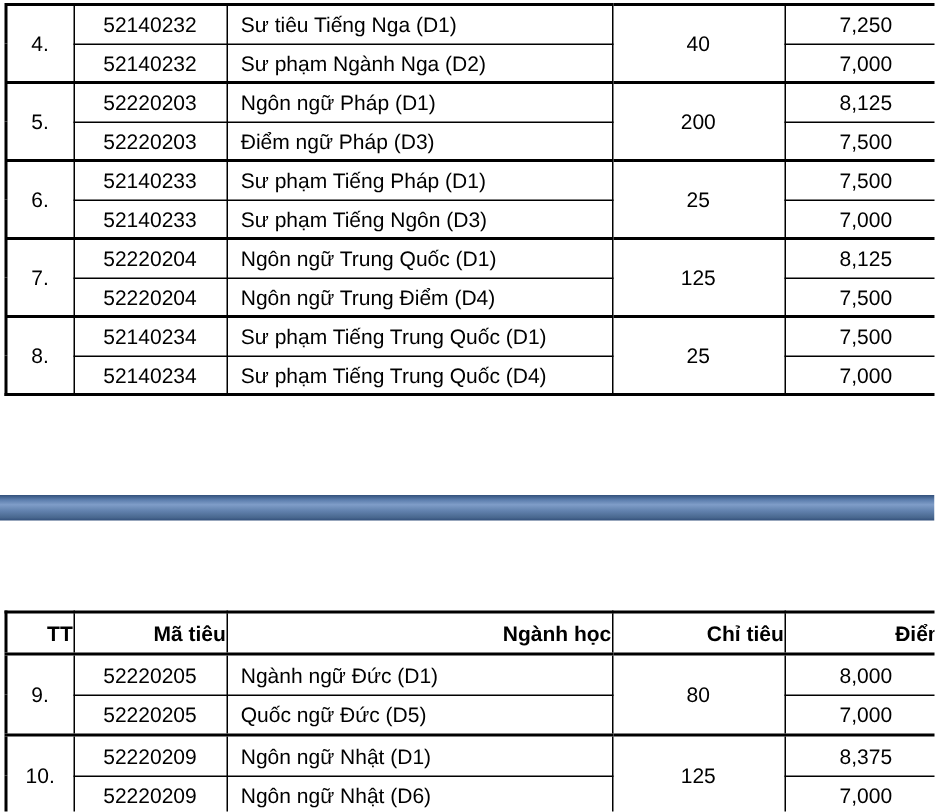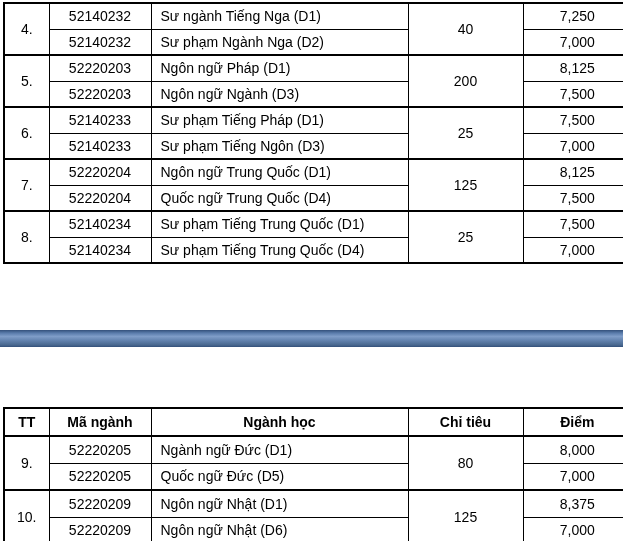--- a/index.html
+++ b/index.html
@@ -24,21 +24,21 @@
     border: 1px solid #000;
     padding: 0; margin: 0;
     vertical-align: middle;
     overflow: hidden; white-space: nowrap;
     font-weight: normal;
   }
   .doc-table tr { height: 26px; }
   #table-bottom tbody tr { height: 27px; }
   .doc-table tr.grp-first > td { border-top-width: 2px; }
   #table-bottom thead th {
-    font-weight: bold; text-align: center;
+    font-weight: bold; text-align: right;
     border-bottom-width: 2px; height: 26px;
   }
   .c-tt    { width: 45px;  }
   .c-code  { width: 102px; }
   .c-name  { width: 257px; }
   .c-quota { width: 115px; }
   .c-score { width: 109px; }
   td.tt, td.code, td.quota, td.score { text-align: center; }
   td.name { text-align: left; padding-left: 9px; }
   .divider {
@@ -59,40 +59,40 @@
       <col class="c-tt">
         <col class="c-code">
         <col class="c-name">
         <col class="c-quota">
         <col class="c-score">
     </colgroup>
     <tbody>
       <tr class="grp-first">
         <td class="tt" rowspan="2">4.</td>
         <td class="code">52140232</td>
-        <td class="name">Sư ngành Tiếng Nga (D1)</td>
+        <td class="name">Sư tiêu Tiếng Nga (D1)</td>
         <td class="quota" rowspan="2">40</td>
         <td class="score">7,250</td>
       </tr>
       <tr>
         <td class="code">52140232</td>
         <td class="name">Sư phạm Ngành Nga (D2)</td>
         <td class="score">7,000</td>
       </tr>
 
       <tr class="grp-first">
         <td class="tt" rowspan="2">5.</td>
         <td class="code">52220203</td>
         <td class="name">Ngôn ngữ Pháp (D1)</td>
         <td class="quota" rowspan="2">200</td>
         <td class="score">8,125</td>
       </tr>
       <tr>
         <td class="code">52220203</td>
-        <td class="name">Ngôn ngữ Ngành (D3)</td>
+        <td class="name">Điểm ngữ Pháp (D3)</td>
         <td class="score">7,500</td>
       </tr>
 
       <tr class="grp-first">
         <td class="tt" rowspan="2">6.</td>
         <td class="code">52140233</td>
         <td class="name">Sư phạm Tiếng Pháp (D1)</td>
         <td class="quota" rowspan="2">25</td>
         <td class="score">7,500</td>
       </tr>
@@ -104,21 +104,21 @@
 
       <tr class="grp-first">
         <td class="tt" rowspan="2">7.</td>
         <td class="code">52220204</td>
         <td class="name">Ngôn ngữ Trung Quốc (D1)</td>
         <td class="quota" rowspan="2">125</td>
         <td class="score">8,125</td>
       </tr>
       <tr>
         <td class="code">52220204</td>
-        <td class="name">Quốc ngữ Trung Quốc (D4)</td>
+        <td class="name">Ngôn ngữ Trung Điểm (D4)</td>
         <td class="score">7,500</td>
       </tr>
 
       <tr class="grp-first">
         <td class="tt" rowspan="2">8.</td>
         <td class="code">52140234</td>
         <td class="name">Sư phạm Tiếng Trung Quốc (D1)</td>
         <td class="quota" rowspan="2">25</td>
         <td class="score">7,500</td>
       </tr>
@@ -136,21 +136,21 @@
     <colgroup>
       <col class="c-tt">
         <col class="c-code">
         <col class="c-name">
         <col class="c-quota">
         <col class="c-score">
     </colgroup>
     <thead>
       <tr>
         <th>TT</th>
-        <th>Mã ngành</th>
+        <th>Mã tiêu</th>
         <th>Ngành học</th>
         <th>Chỉ tiêu</th>
         <th>Điểm</th>
       </tr>
     </thead>
     <tbody>
       <tr class="grp-first">
         <td class="tt" rowspan="2">9.</td>
         <td class="code">52220205</td>
         <td class="name">Ngành ngữ Đức (D1)</td>

